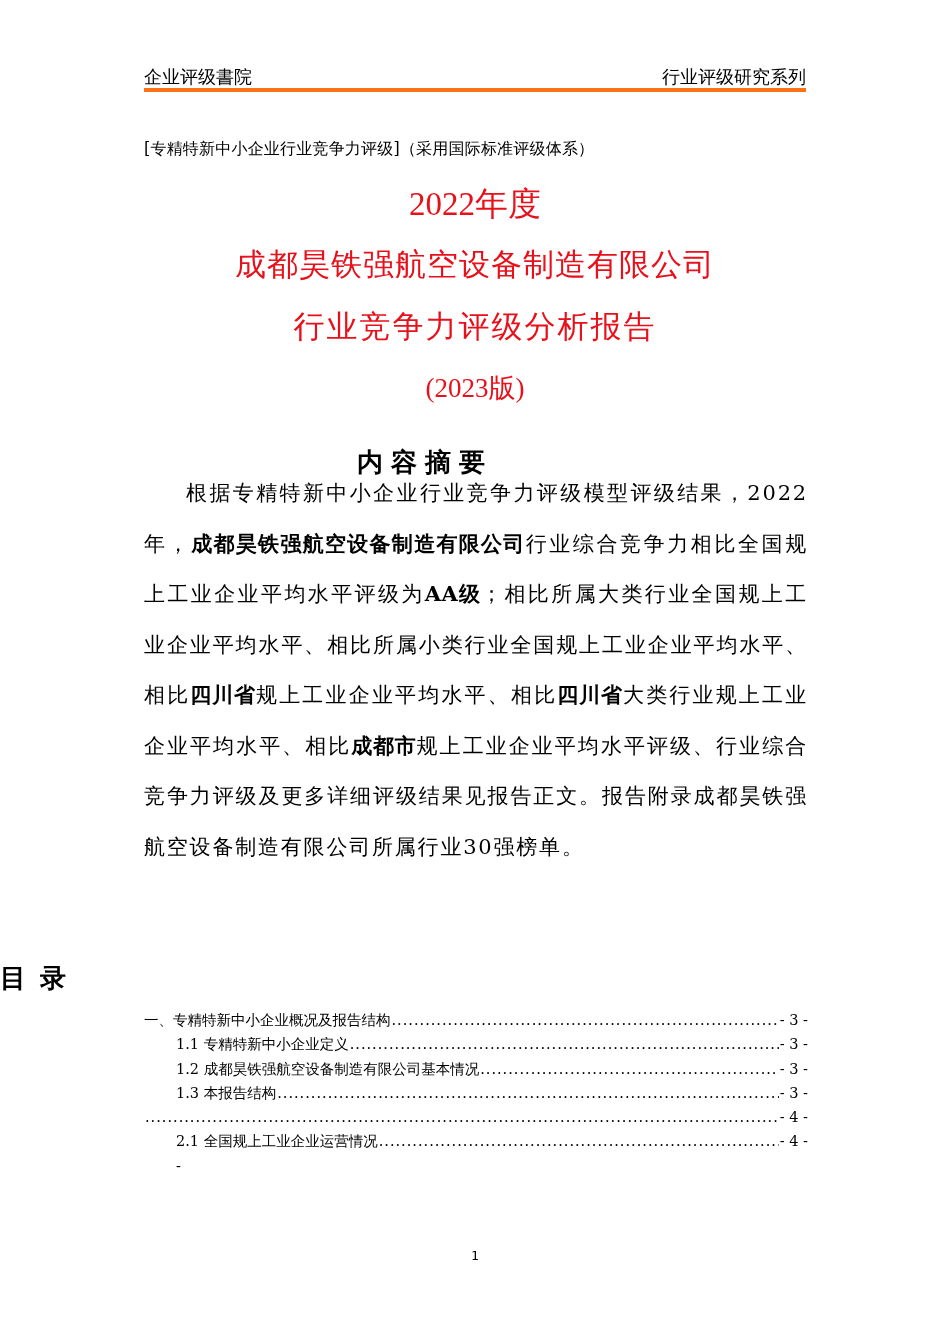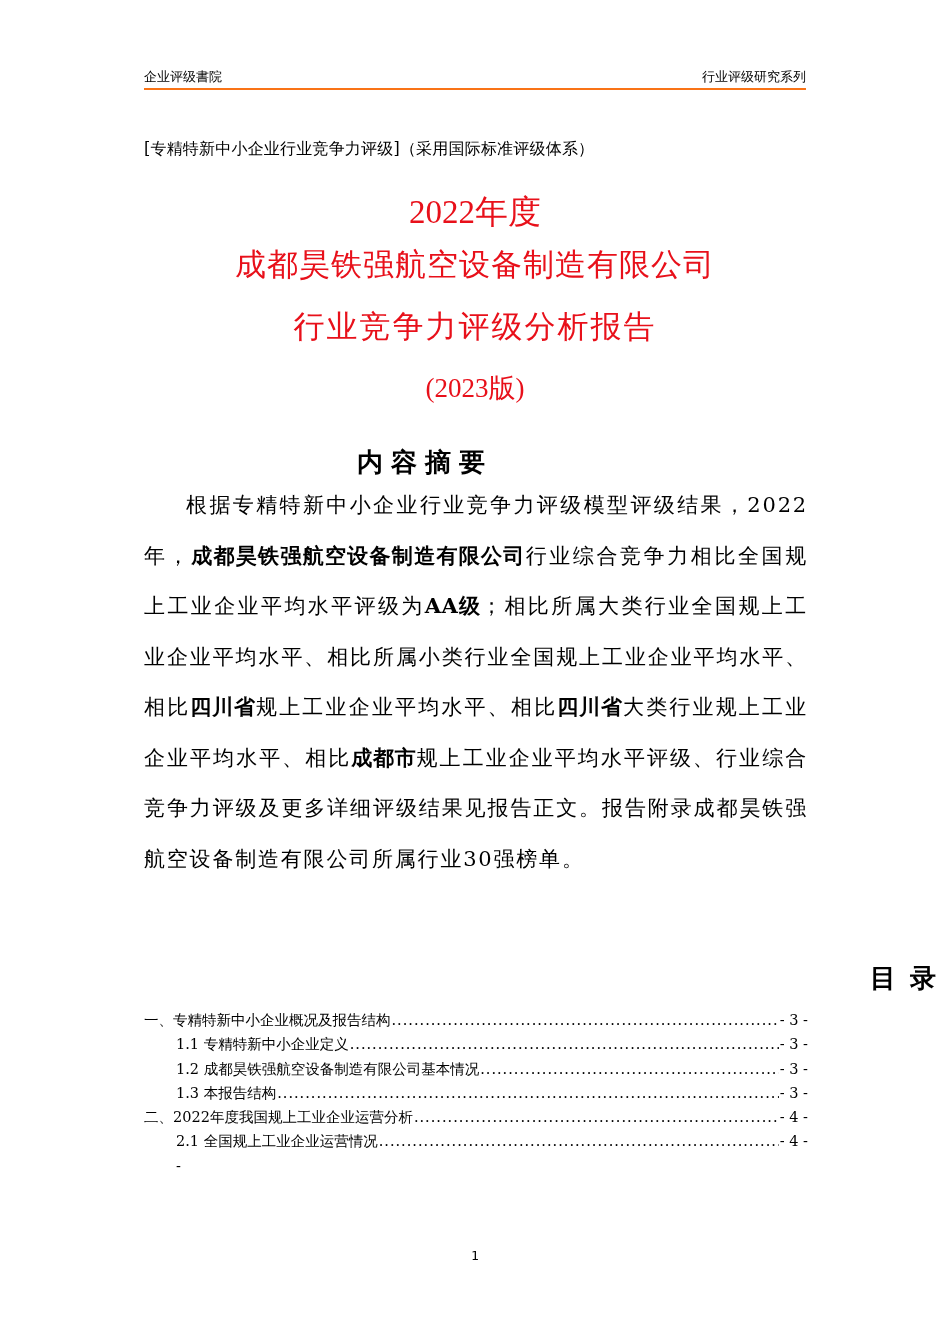--- a/index.html
+++ b/index.html
@@ -14,23 +14,23 @@
       overflow: hidden;
       font-family: "DejaVu Serif", "Liberation Serif", serif;
       color: #000;
     }
     .page-header {
       position: absolute;
       left: 144px;
       top: 66px;
       width: 662px;
       height: 22px;
-      border-bottom: 2px solid #f97316;
+      border-bottom: 4px solid #f97316;
       font-family: "DejaVu Sans", "Liberation Sans", sans-serif;
-      font-size: 13px;
+      font-size: 18px;
       line-height: 22px;
     }
     .page-header .left { position: absolute; left: 0; top: 0; }
     .page-header .right { position: absolute; right: 0; top: 0; }
 
     .series-line {
       position: absolute;
       left: 144px;
       top: 138px;
       font-size: 16px;
@@ -40,57 +40,57 @@
     }
 
     .title-block {
       position: absolute;
       left: 0;
       width: 950px;
       text-align: center;
       color: #e8101a;
       font-family: "DejaVu Sans", "Liberation Sans", sans-serif;
     }
-    .t-year { top: 180px; font-size: 33px; line-height: 48px; font-family: "Liberation Serif", "DejaVu Serif", serif; margin-top: 8px; }
+    .t-year { top: 180px; font-size: 33px; line-height: 48px; font-family: "Liberation Serif", "DejaVu Serif", serif; }
     .t-company { top: 240px; font-size: 31px; line-height: 48px; letter-spacing: 1px; }
     .t-report { top: 302px; font-size: 31px; line-height: 48px; letter-spacing: 2px; }
     .t-version { top: 364px; font-size: 27px; line-height: 48px; font-family: "Liberation Serif", "DejaVu Serif", serif; }
 
     .abstract-title {
       position: absolute;
       left: 0;
       width: 850px;
       top: 442px;
       text-align: center;
       font-family: "DejaVu Sans", "Liberation Sans", sans-serif;
       font-weight: bold;
       font-size: 26px;
       line-height: 40px;
       letter-spacing: 8px;
     }
 
     .abstract-body {
       position: absolute;
       left: 144px;
-      top: 480px;
+      top: 468px;
       width: 664px;
       font-size: 21px;
       line-height: 50.5px;
       text-align: justify;
       text-indent: 42px;
       letter-spacing: 1.8px;
     }
     .abstract-body b { font-weight: bold; letter-spacing: 0.5px; }
 
     .toc-title {
       position: absolute;
       left: 0;
       width: 950px;
       top: 960px;
-      text-align: right;
+      text-align: left;
       font-family: "DejaVu Sans", "Liberation Sans", sans-serif;
       font-weight: bold;
       font-size: 26px;
       line-height: 36px;
       letter-spacing: 14px;
     }
 
     .toc {
       position: absolute;
       left: 144px;
@@ -172,21 +172,20 @@
     <span class="label">1.2 成都昊铁强航空设备制造有限公司基本情况</span>
     <span class="dots"></span>
     <span class="page">- 3 -</span>
   </div>
   <div class="toc-row level-2">
     <span class="label">1.3 本报告结构</span>
     <span class="dots"></span>
     <span class="page">- 3 -</span>
   </div>
   <div class="toc-row level-1">
-    <span class="label">二、2022年度我国规上工业企业运营分析</span>
     <span class="dots"></span>
     <span class="page">- 4 -</span>
   </div>
   <div class="toc-row level-2">
     <span class="label">2.1 全国规上工业企业运营情况</span>
     <span class="dots"></span>
     <span class="page">- 4 -</span>
   </div>
   <div class="toc-cont">-</div>
 </div>

